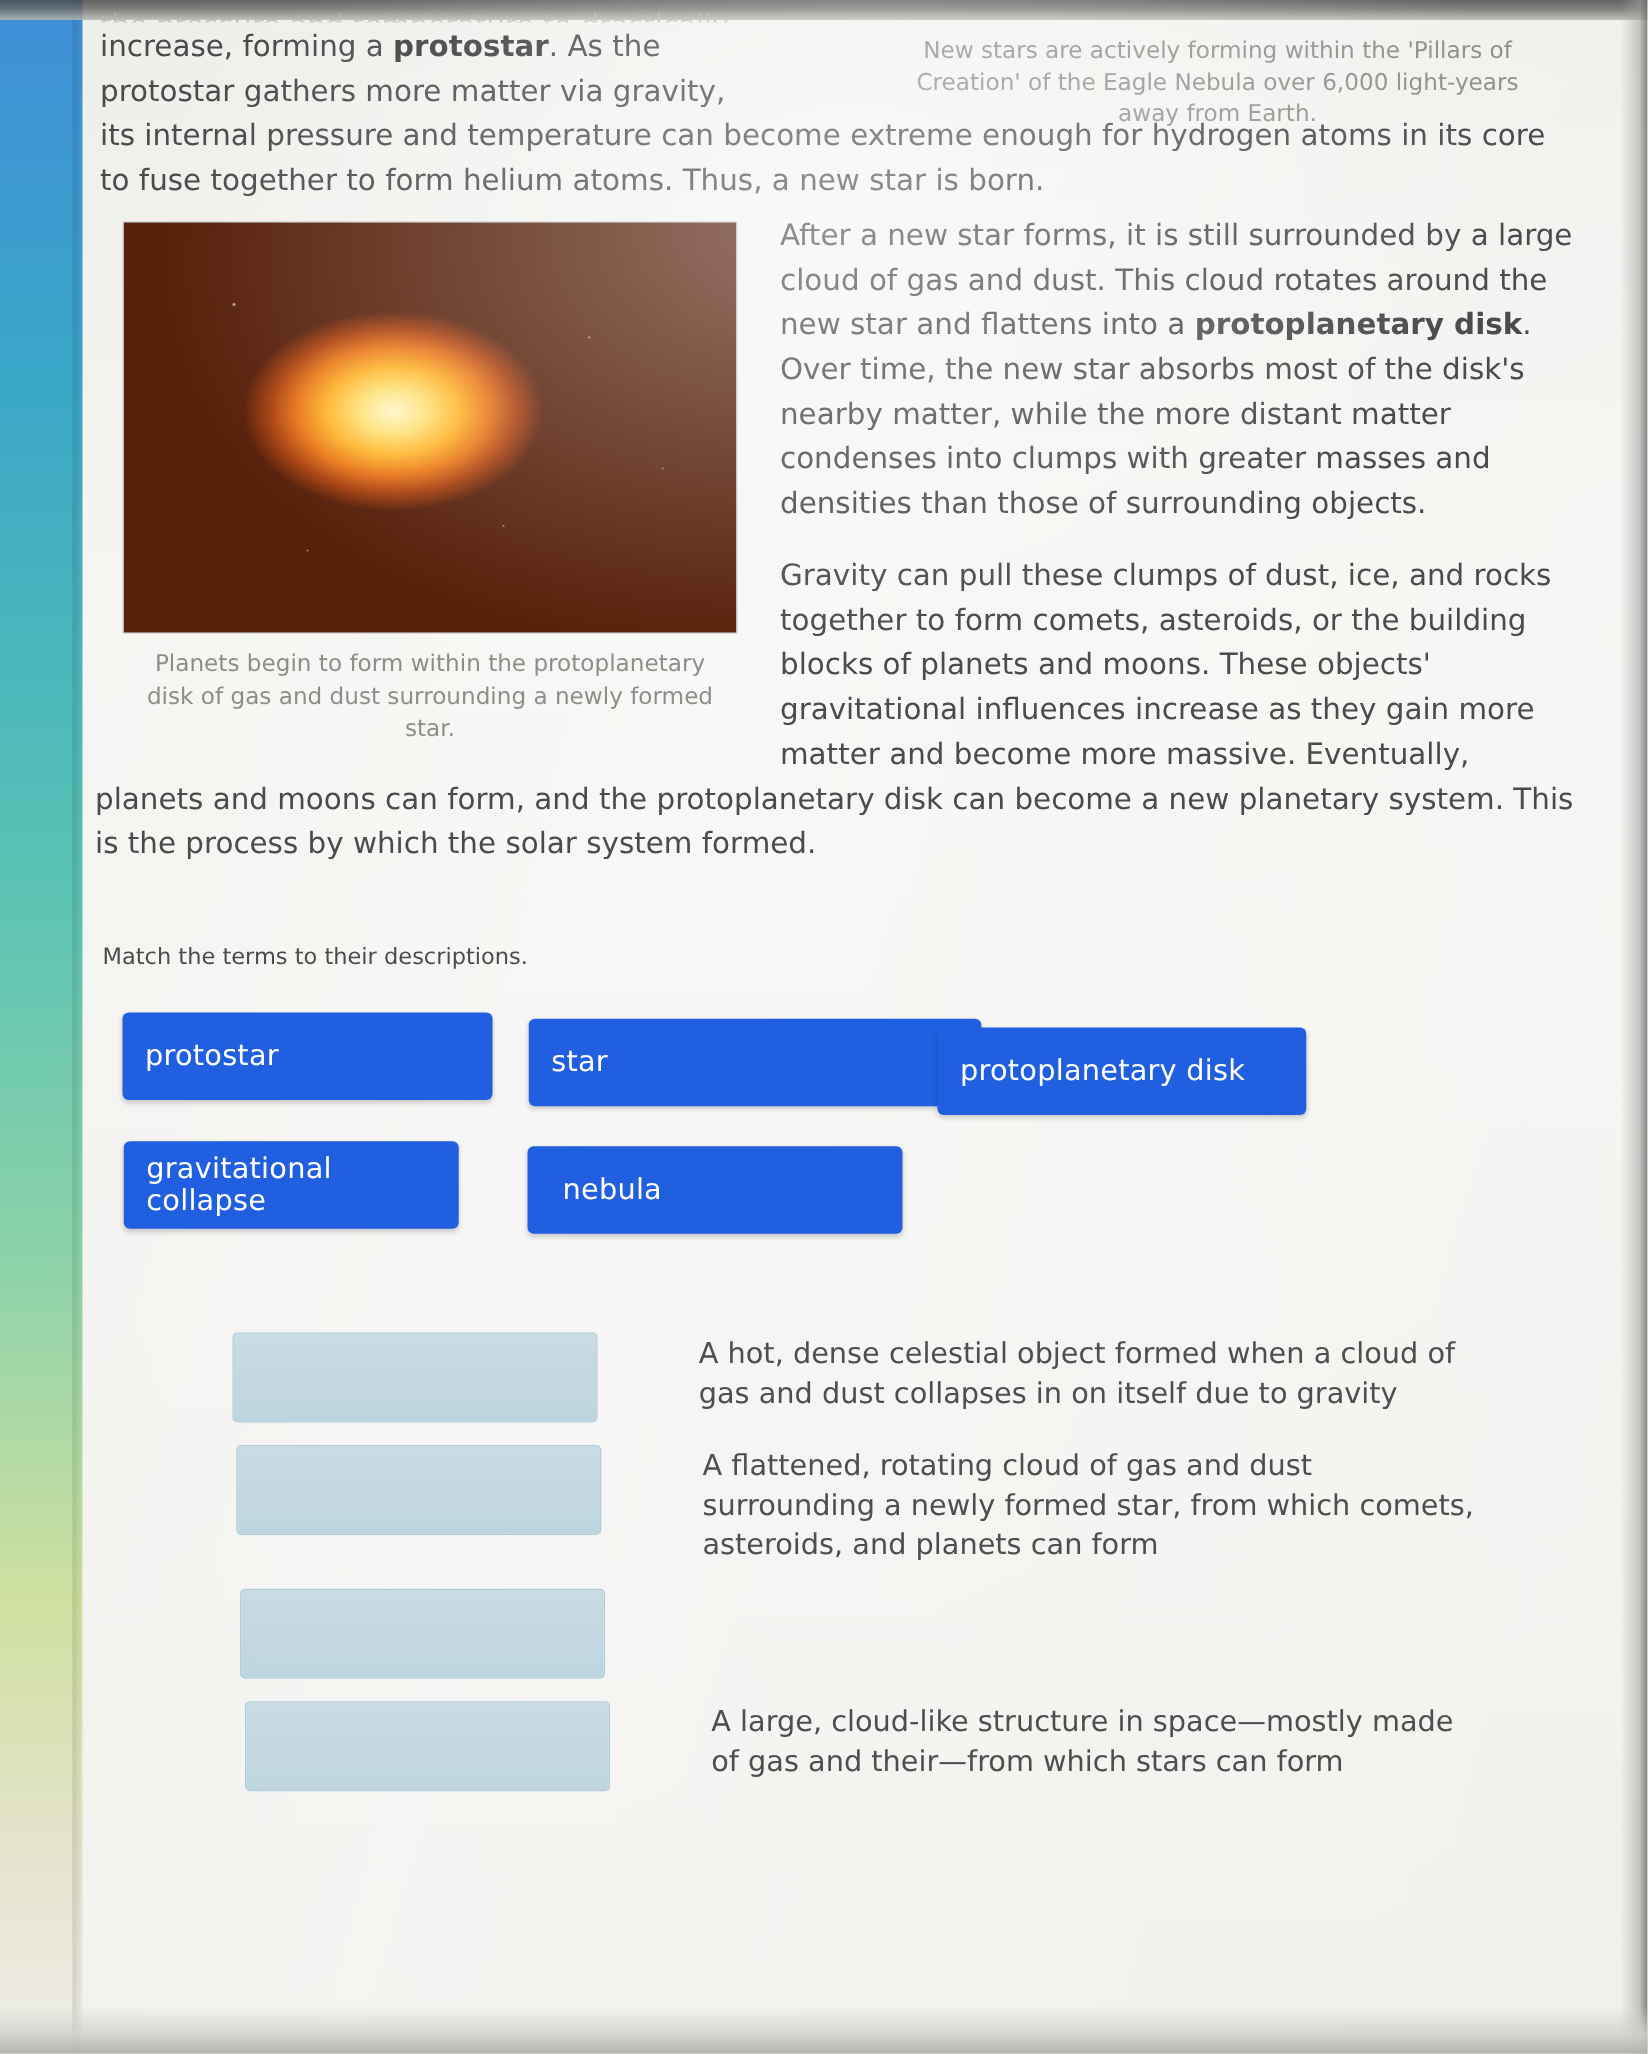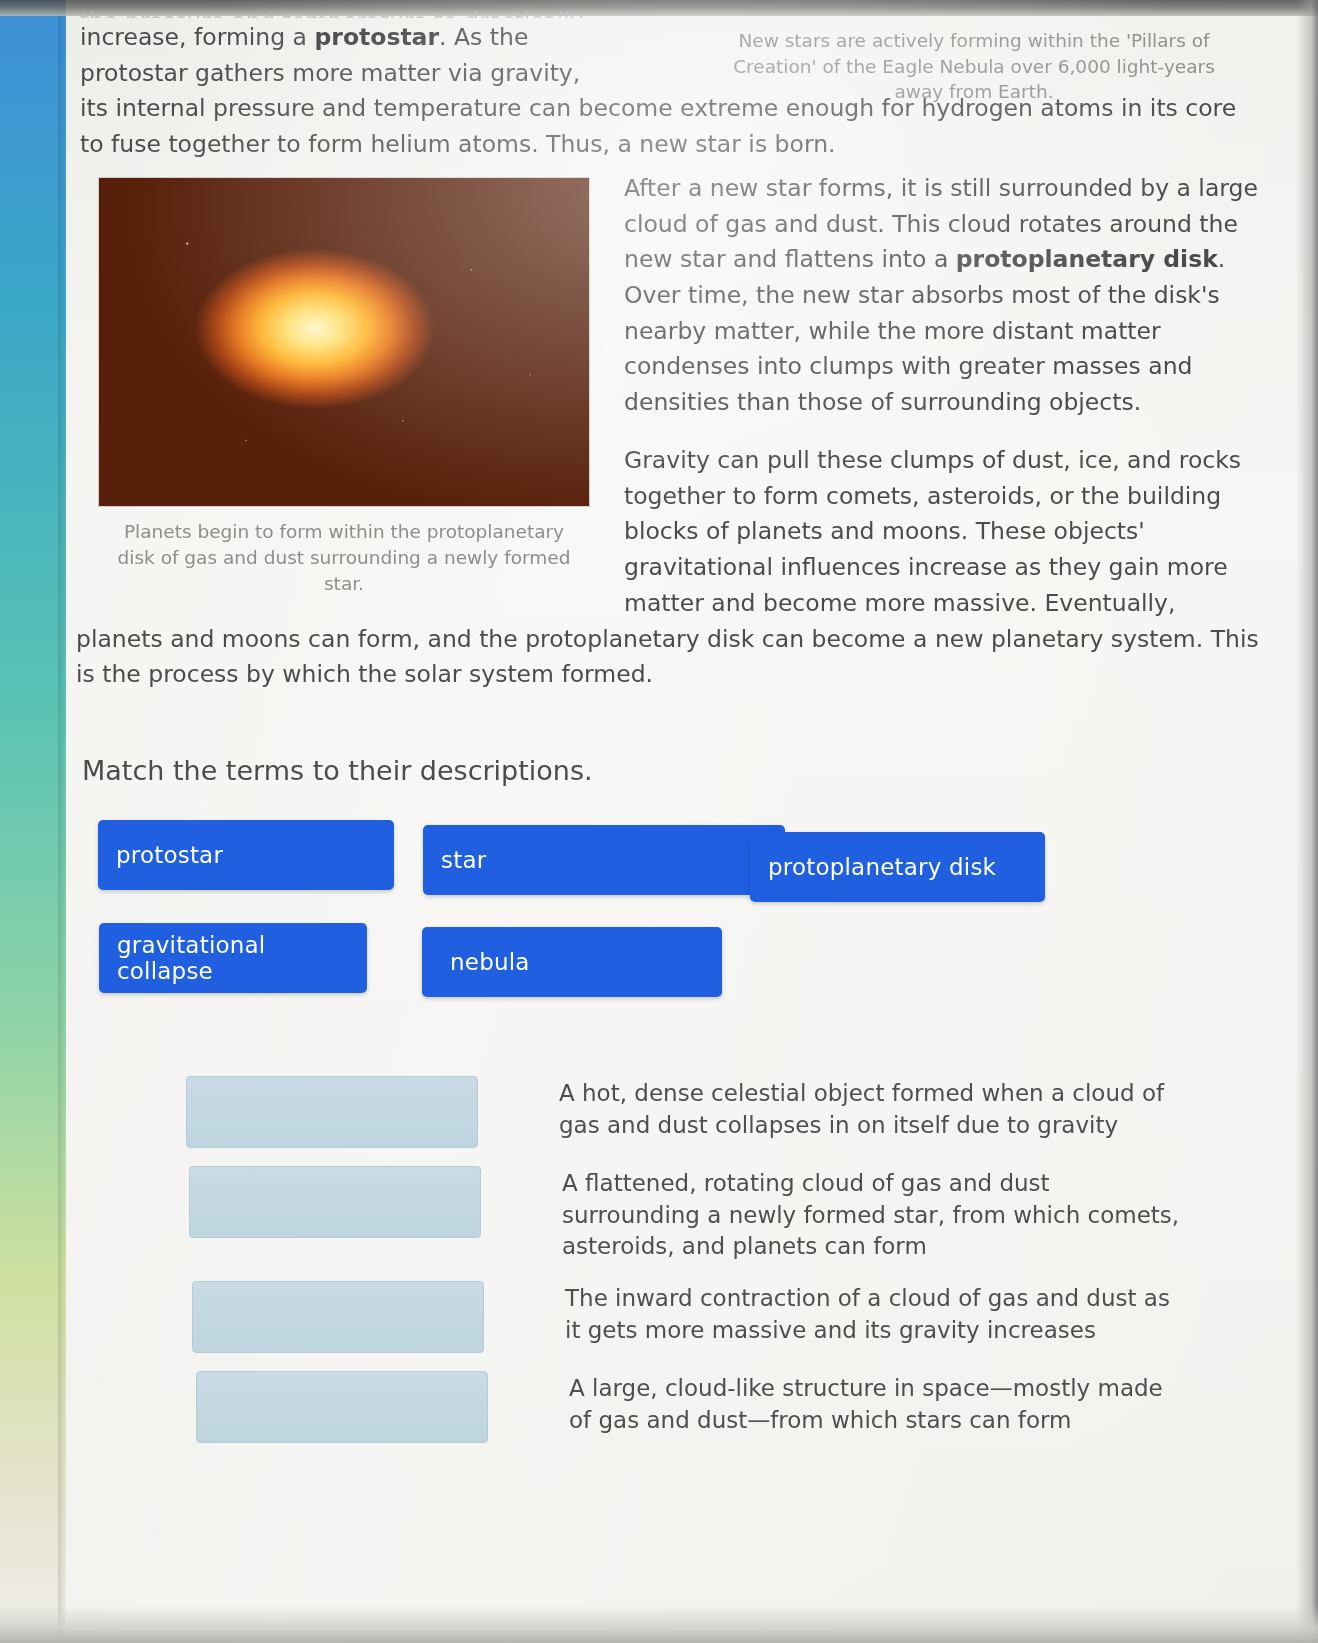--- a/index.html
+++ b/index.html
@@ -131,21 +131,21 @@
     color: #8d8d8a;
     padding: 0 14px;
   }
 
   .para-right { margin: 0 0 22px 0; }
 
   
   .question {
     clear: both;
     margin: 62px 0 0 6px;
-    font-size: 27px;
+    font-size: 18px;
     color: #4b4b4b;
   }
 
   .tiles {
     margin: 34px 0 0 22px;
     position: relative;
     height: 220px;
   }
   .tile {
     position: absolute;
@@ -254,23 +254,22 @@
       <div class="match-row row-0">
         <div class="drop-slot"></div>
         <div class="match-desc">A hot, dense celestial object formed when a cloud of gas and dust collapses in on itself due to gravity</div>
       </div>
       <div class="match-row row-1">
         <div class="drop-slot"></div>
         <div class="match-desc">A flattened, rotating cloud of gas and dust surrounding a newly formed star, from which comets, asteroids, and planets can form</div>
       </div>
       <div class="match-row row-2">
         <div class="drop-slot"></div>
-        <div class="match-desc">The inward contraction of a cloud of gas and dust as it gets more massive and its gravity increases</div>
       </div>
       <div class="match-row row-4">
         <div class="drop-slot"></div>
-        <div class="match-desc">A large, cloud-like structure in space—mostly made of gas and dust—from which stars can form</div>
+        <div class="match-desc">A large, cloud-like structure in space—mostly made of gas and their—from which stars can form</div>
       </div>
     </div>
 
   </div>
   <div class="glare"></div>
 </div>
 
 </body></html>

